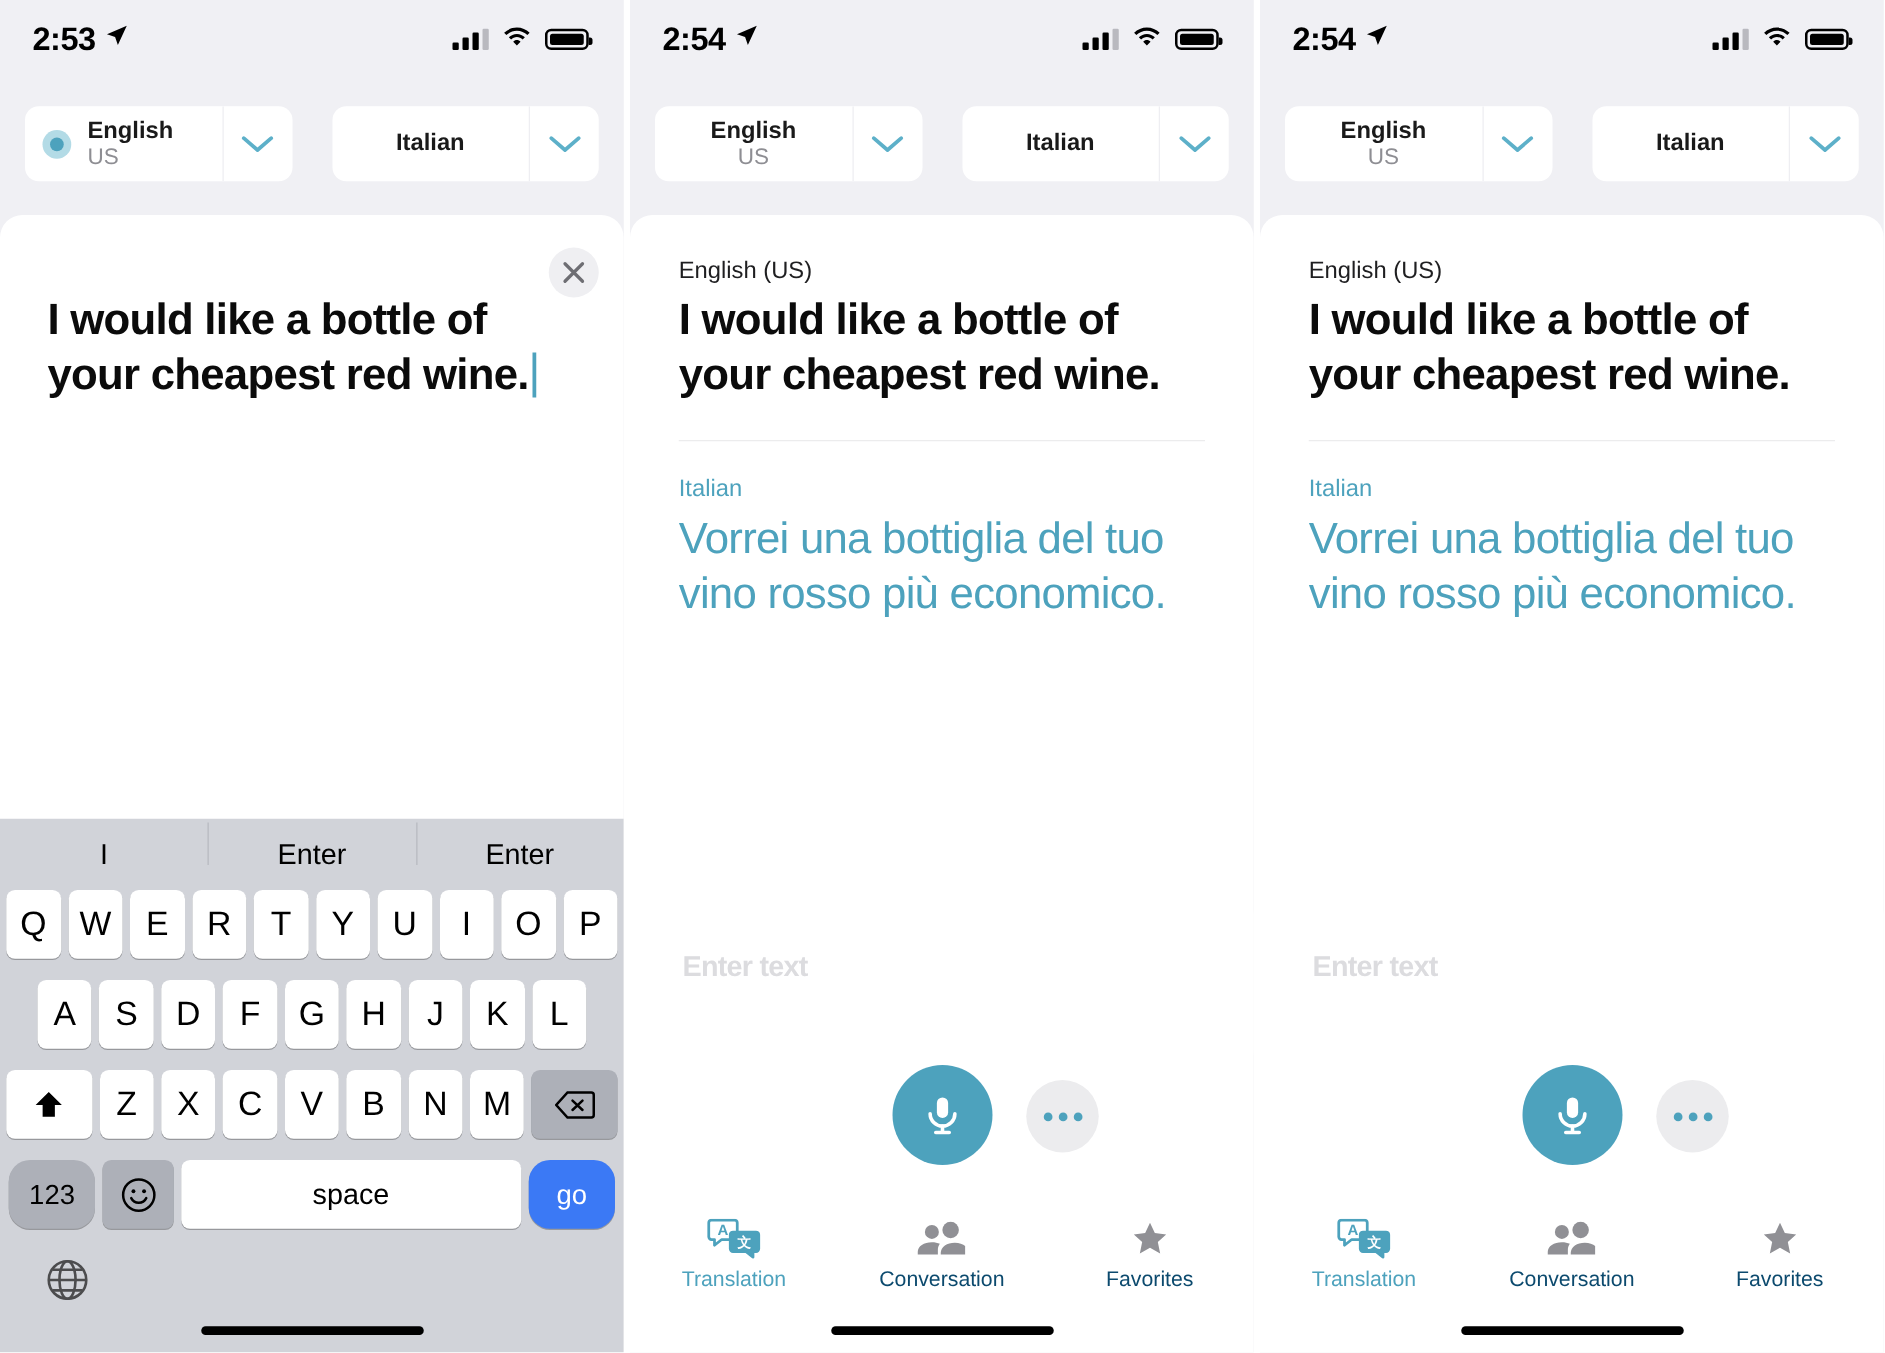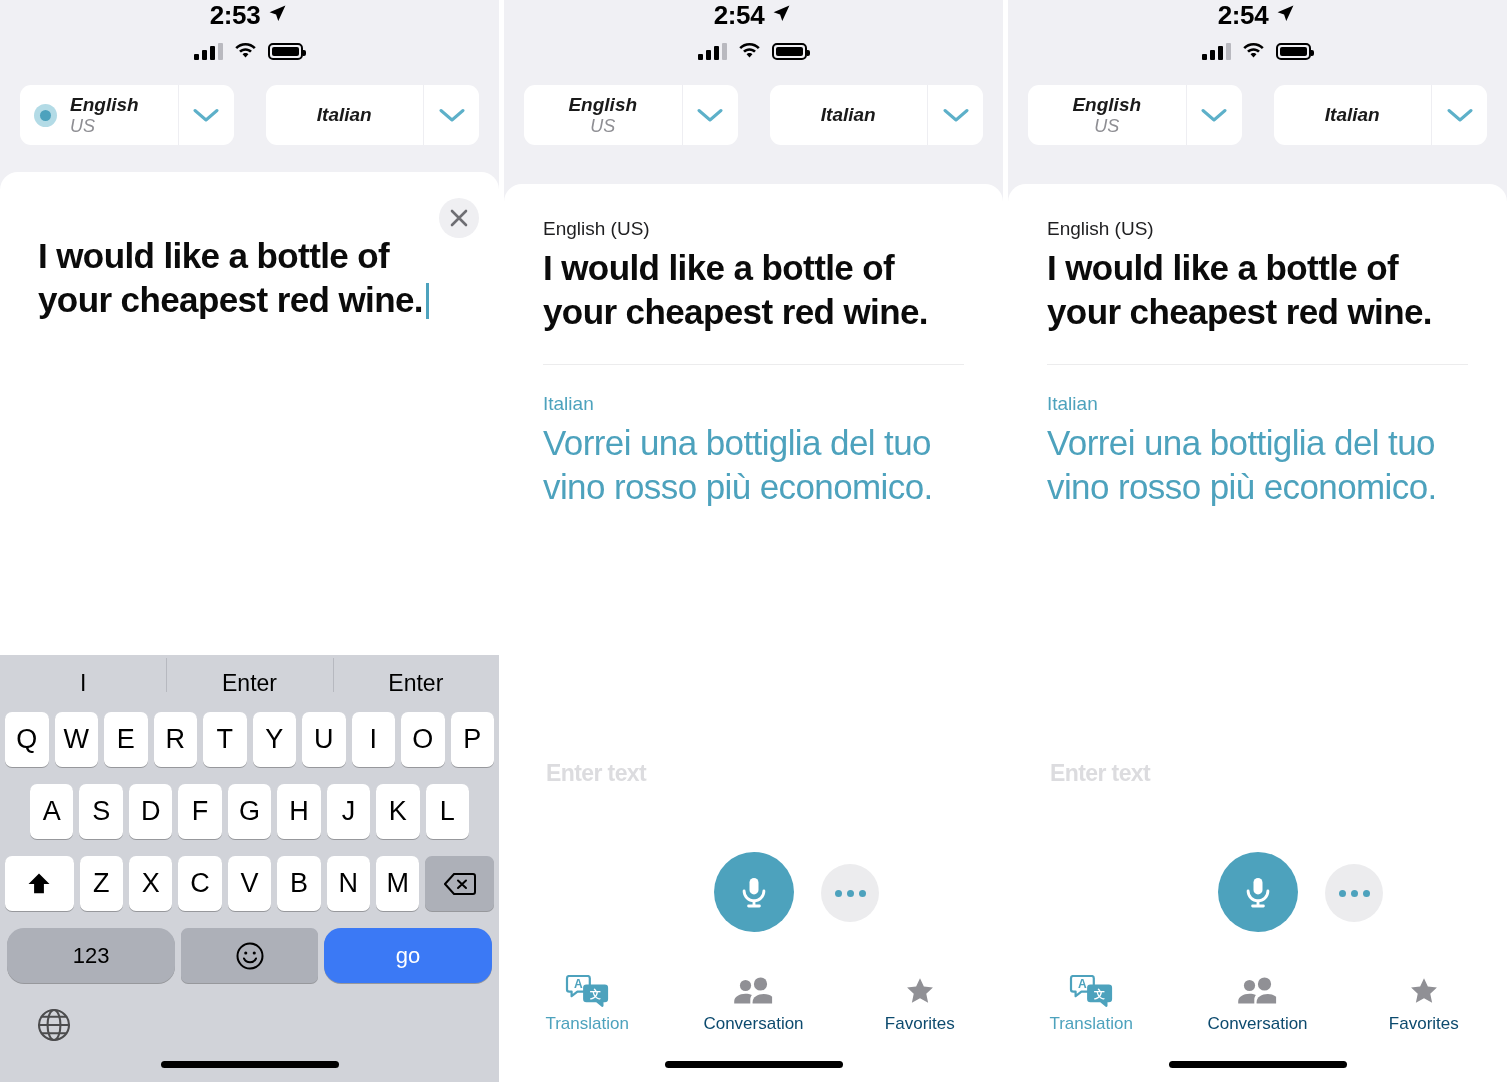--- a/index.html
+++ b/index.html
@@ -23,21 +23,20 @@
     flex: 0 0 auto;
   }
 
   
   .statusbar {
     position: absolute; top: 0; left: 0; right: 0;
     height: 62px;
     display: flex; align-items: center;
     justify-content: space-between;
     padding: 0 28px 0 26px;
-    flex-direction: column;
   }
   .sb-left { display: flex; align-items: center; gap: 8px; }
   .sb-time {
     font-size: 26px; font-weight: bold; color: #000;
     letter-spacing: -0.4px;
   }
   .loc-arrow { display:block; }
   .sb-right { display: flex; align-items: center; gap: 11px; }
   .bars { display: flex; align-items: flex-end; gap: 3px; height: 17px; }
   .bars i { display: block; width: 5px; background: #000; border-radius: 1px; }
@@ -51,21 +50,21 @@
   }
   .batt::after {
     content: ""; position: absolute; right: -5px; top: 5px;
     width: 3px; height: 6px; background: #000; border-radius: 0 2px 2px 0;
   }
   .batt i { display: block; height: 100%; background: #000; border-radius: 2px; }
 
   
   .langbar {
     position: absolute; top: 85px; left: 20px; right: 20px;
-    display: flex; gap: 32px; font-style: italic;
+    display: flex; gap: 32px;
   }
   .langpill {
     flex: 1; height: 60px;
     background: #fff; border-radius: 11px;
     display: flex; align-items: stretch;
     overflow: hidden;
   }
   .lp-main {
     flex: 1; display: flex; align-items: center; gap: 13px;
     padding: 0 14px; position: relative;
@@ -85,21 +84,21 @@
     border-left: 1px solid #eeeef2;
   }
 
   
   .card {
     position: absolute; left: 0; right: 0; top: 172px;
     background: #fff;
     border-radius: 18px 18px 0 0;
   }
   .card.entry { bottom: 0; }
-  .card.result { height: 686px; border-radius: 18px; margin-top: 12px; }
+  .card.result { height: 686px; border-radius: 18px; }
 
   .closebtn {
     position: absolute; top: 26px; right: 20px;
     width: 40px; height: 40px; border-radius: 50%;
     background: #efeff2; display: flex; align-items: center; justify-content: center;
   }
 
   .entrytext {
     padding: 62px 36px 0 38px;
     font-size: 35px; font-weight: bold; color: #0b0b0b;
@@ -352,20 +351,21 @@
       <div class="krow r4">
         <div class="key num dark">123</div>
         <div class="key emoji dark">
           <svg width="30" height="30" viewBox="0 0 24 24">
             <circle cx="12" cy="12" r="10" fill="none" stroke="#000" stroke-width="1.6"></circle>
             <circle cx="8.6" cy="9.6" r="1.25" fill="#000"></circle>
             <circle cx="15.4" cy="9.6" r="1.25" fill="#000"></circle>
             <path d="M7.2 14c1 2 2.6 3 4.8 3s3.8-1 4.8-3" fill="none" stroke="#000" stroke-width="1.6" stroke-linecap="round"></path>
           </svg>
         </div>
+        <div class="key space">space</div>
         <div class="key num blue">go</div>
       </div>
 
       <div class="globe">
         <svg width="36" height="36" viewBox="0 0 24 24">
           <circle cx="12" cy="12" r="10" fill="none" stroke="#4c4c4e" stroke-width="1.4"></circle>
           <ellipse cx="12" cy="12" rx="4.3" ry="10" fill="none" stroke="#4c4c4e" stroke-width="1.4"></ellipse>
           <path d="M2 12h20M4 6.5h16M4 17.5h16" stroke="#4c4c4e" stroke-width="1.4"></path>
         </svg>
       </div>

